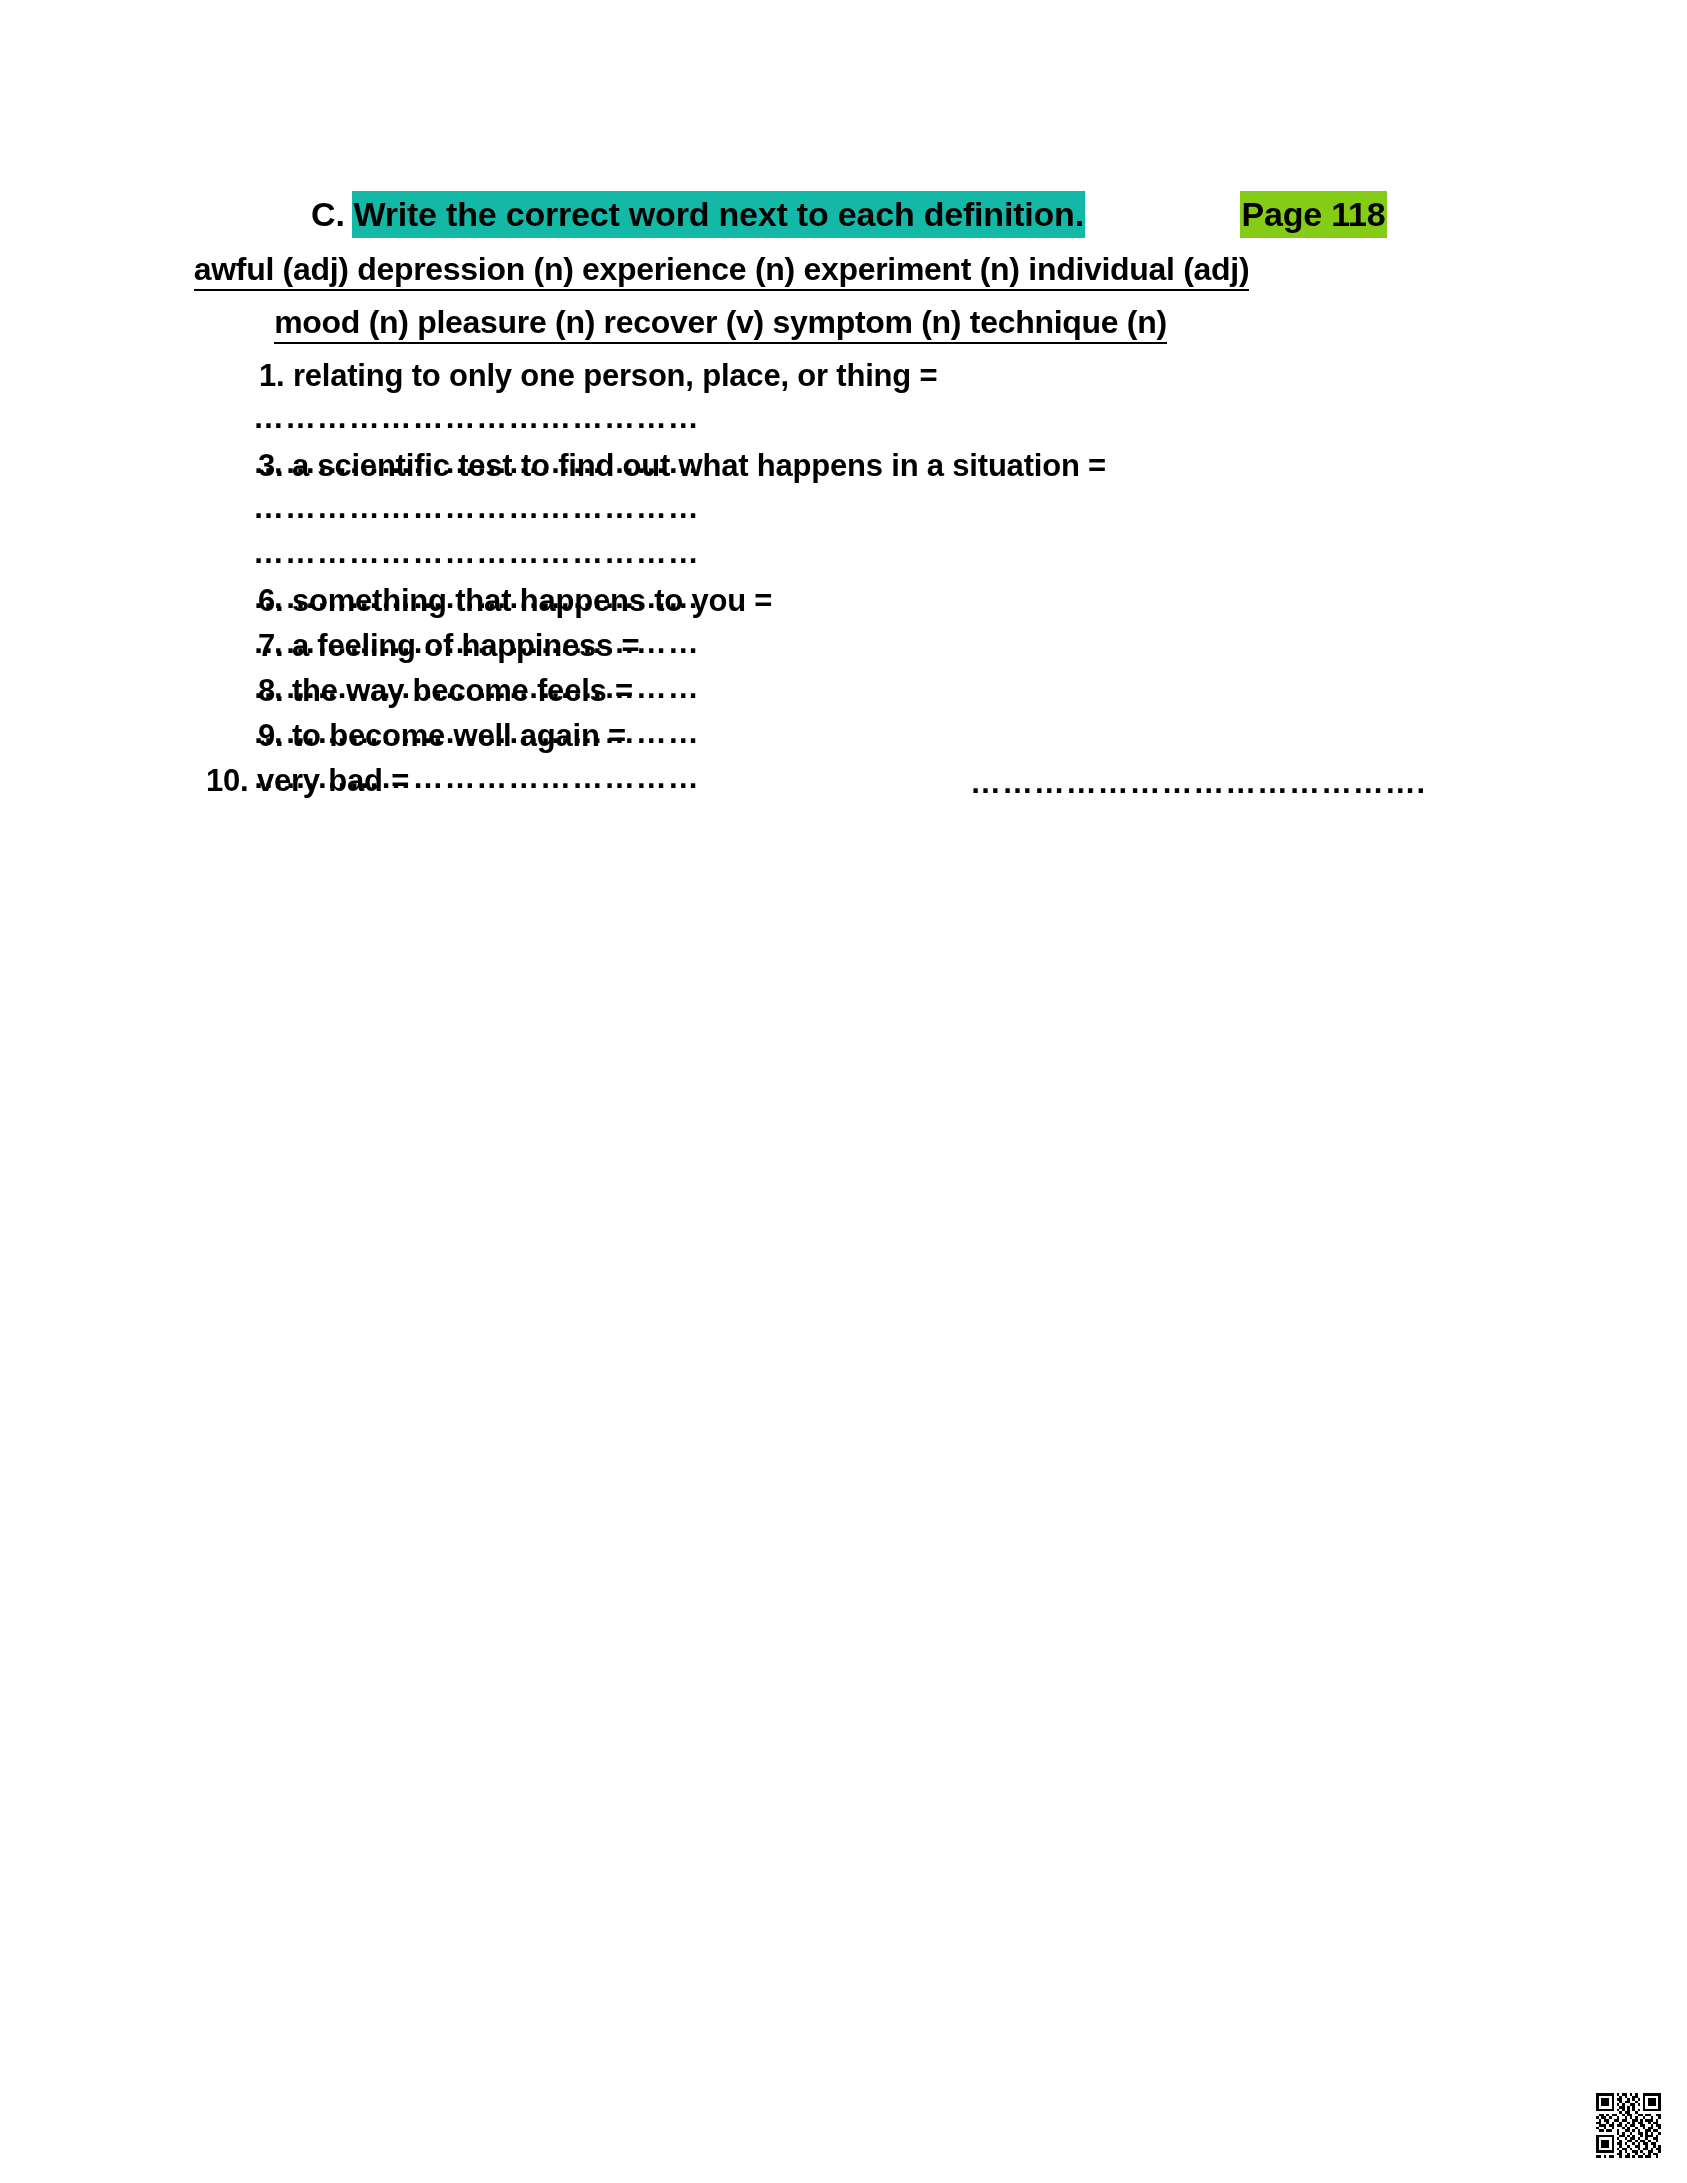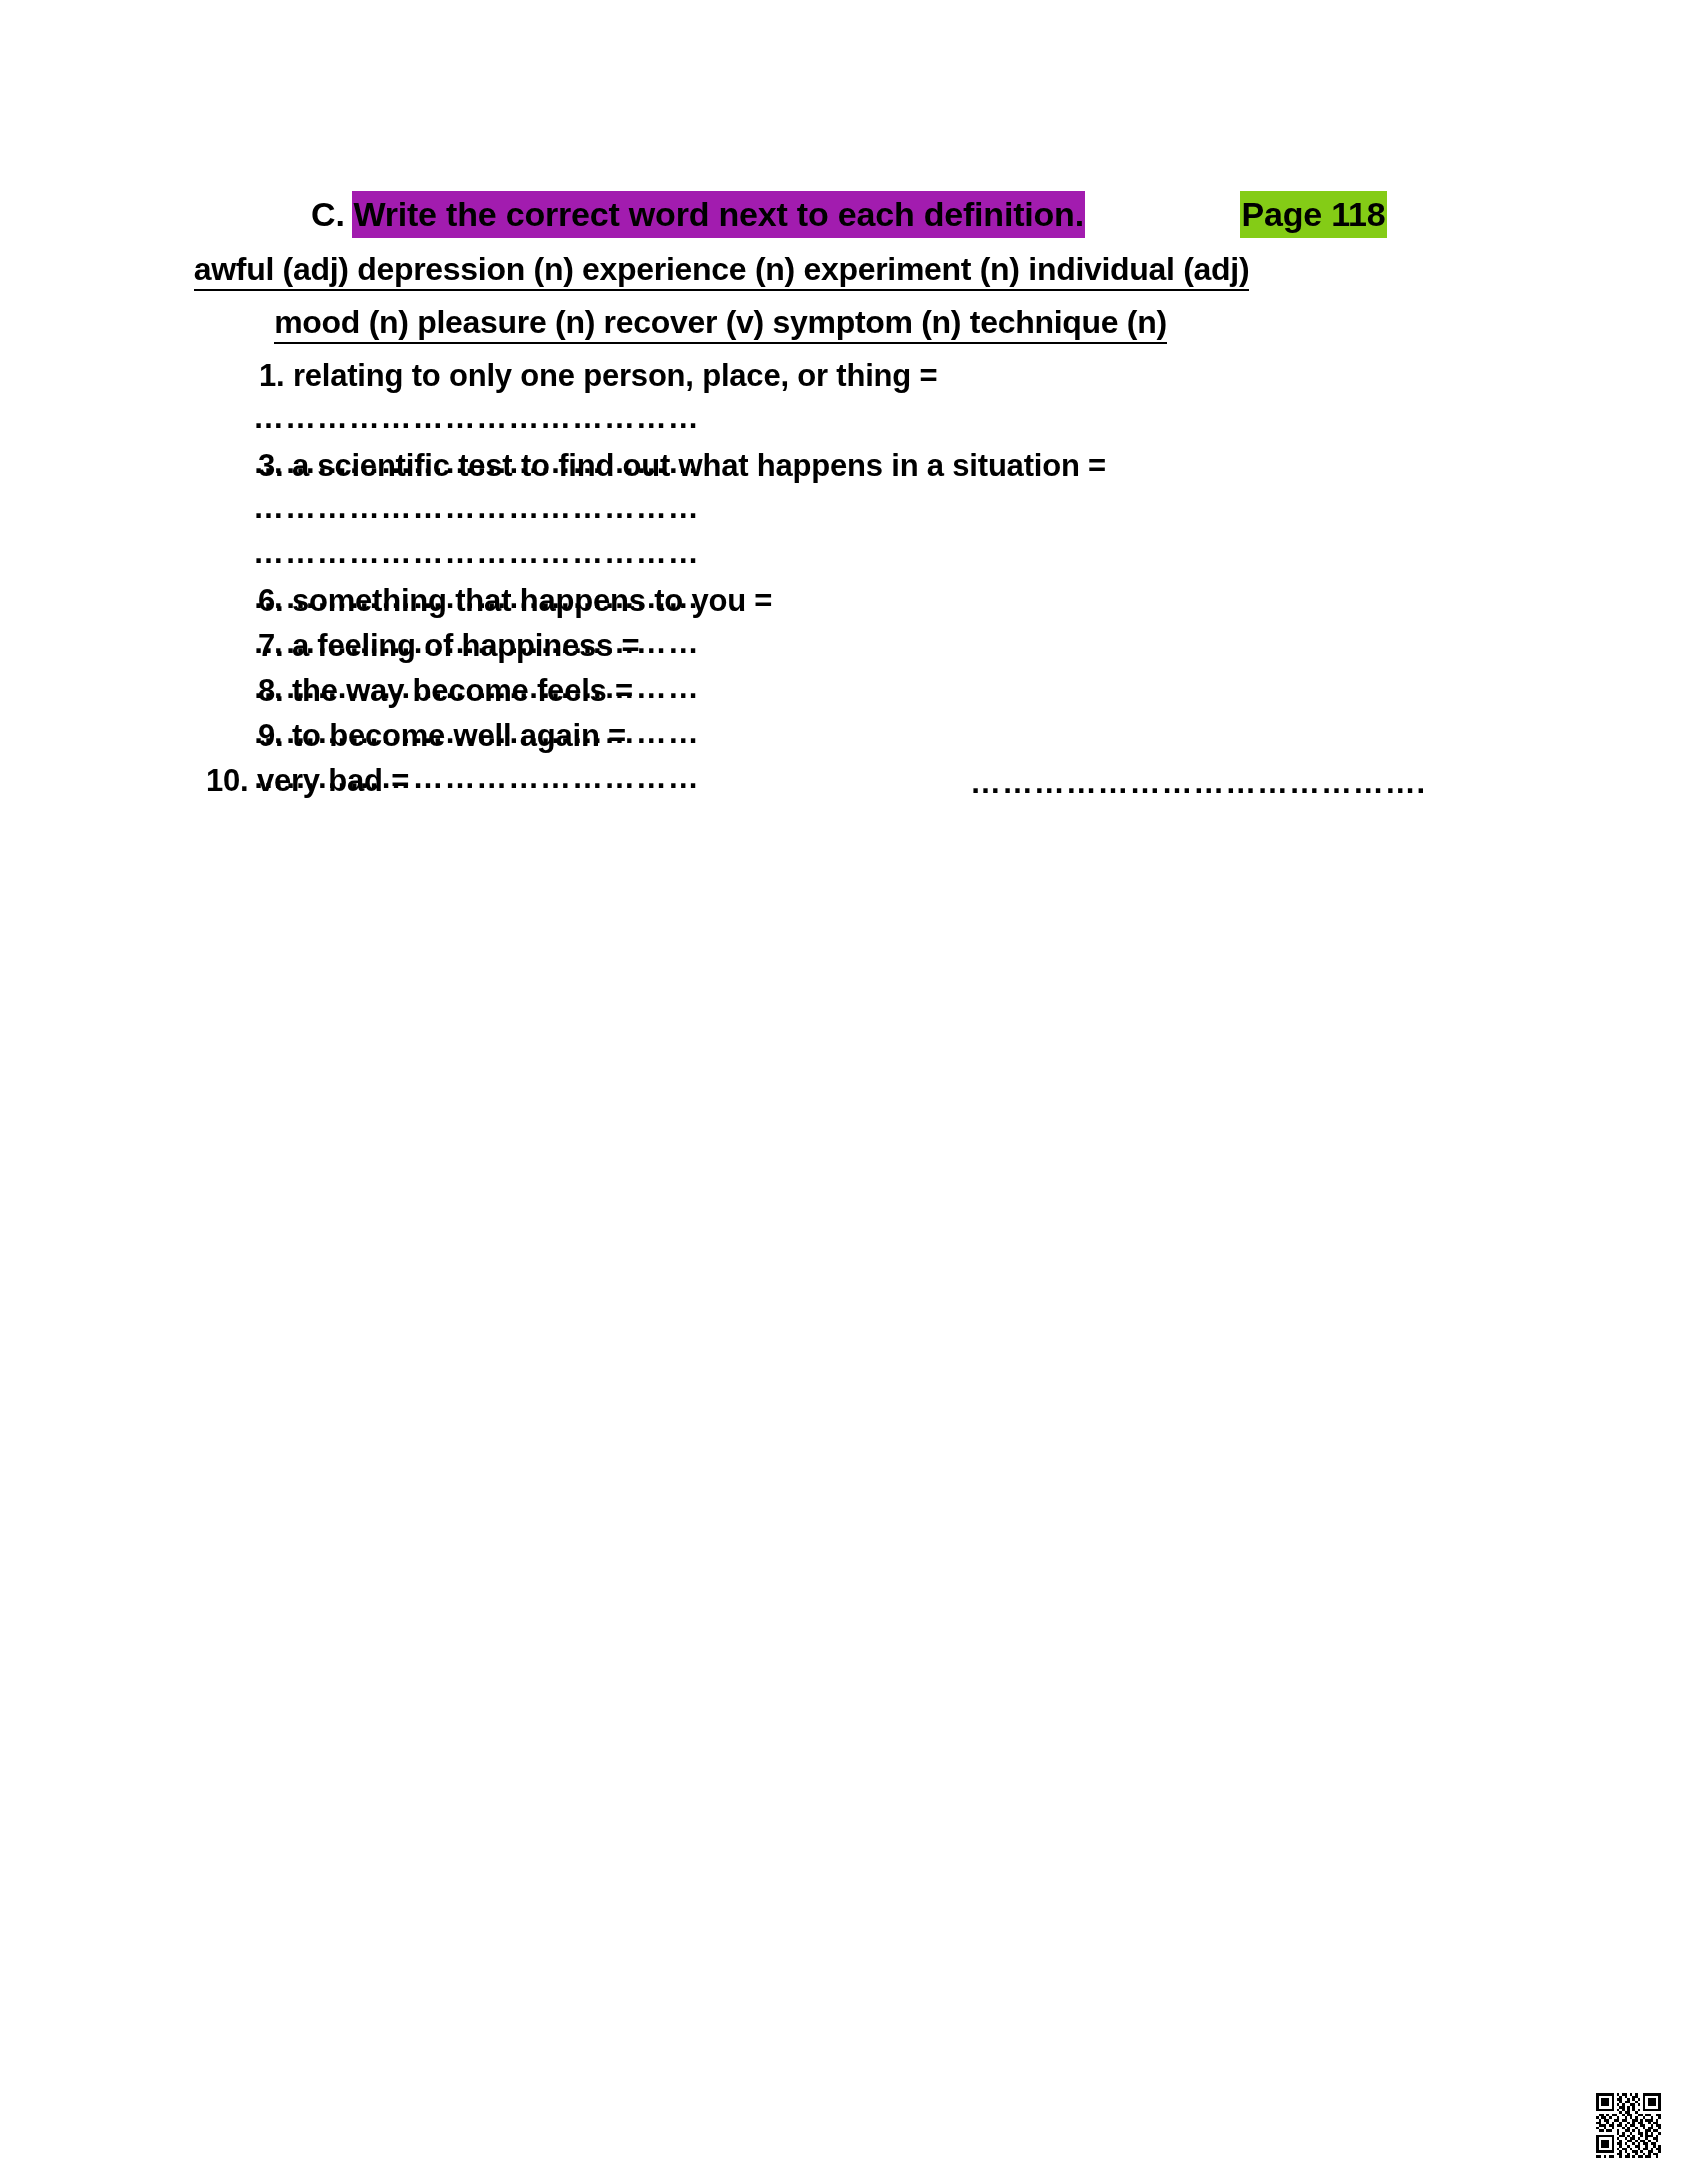--- a/index.html
+++ b/index.html
@@ -39,21 +39,21 @@
     font-size: 34px;
     font-weight: bold;
     color: #000000;
     letter-spacing: -0.1px;
     padding-right: 7.3px;
   }
   .title-text {
     font-size: 34px;
     font-weight: bold;
     color: #000000;
-    background: #a21caf;
+    background: #14b8a6;
     letter-spacing: -0.2px;
     line-height: 1.38;
     padding: 0 1.3px;
   }
   .title-gap {
     display: inline-block;
     width: 155px;
   }
   .page-ref {
     font-size: 34px;

